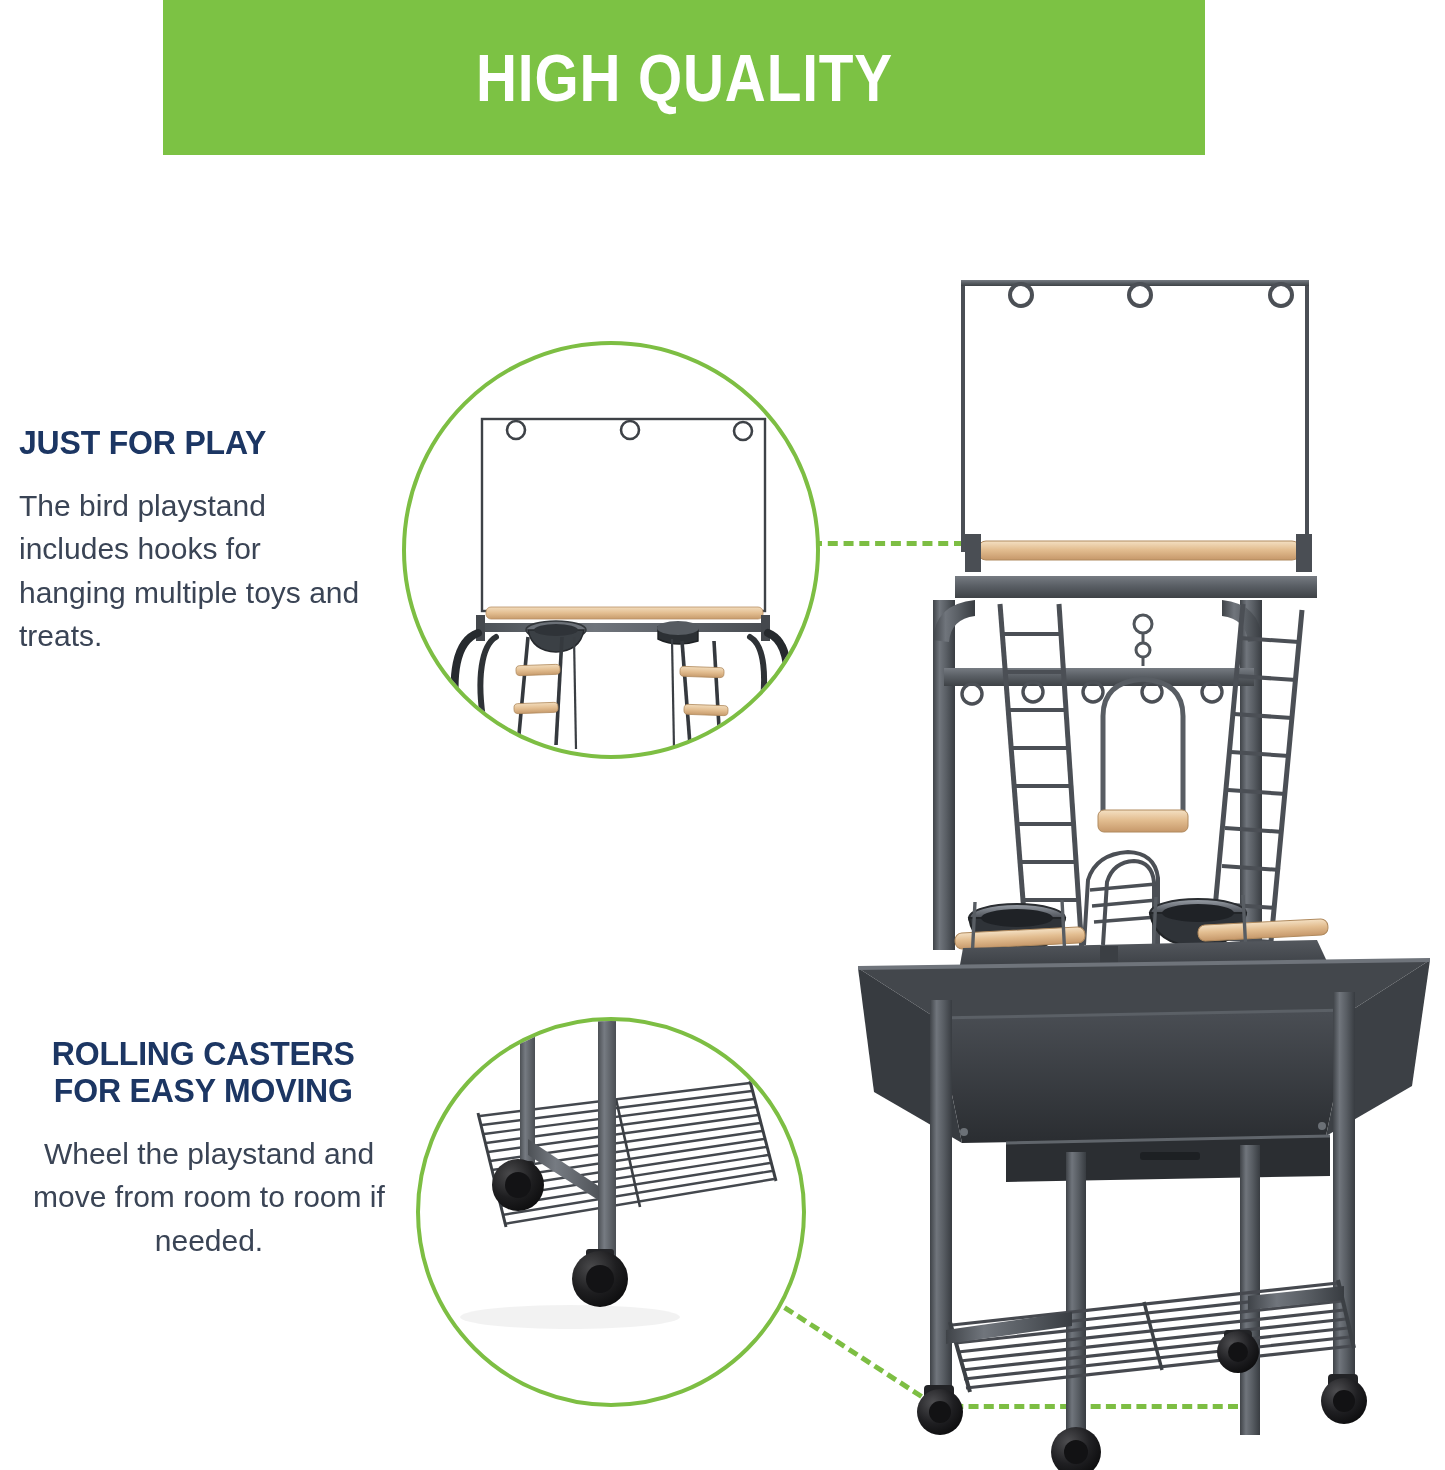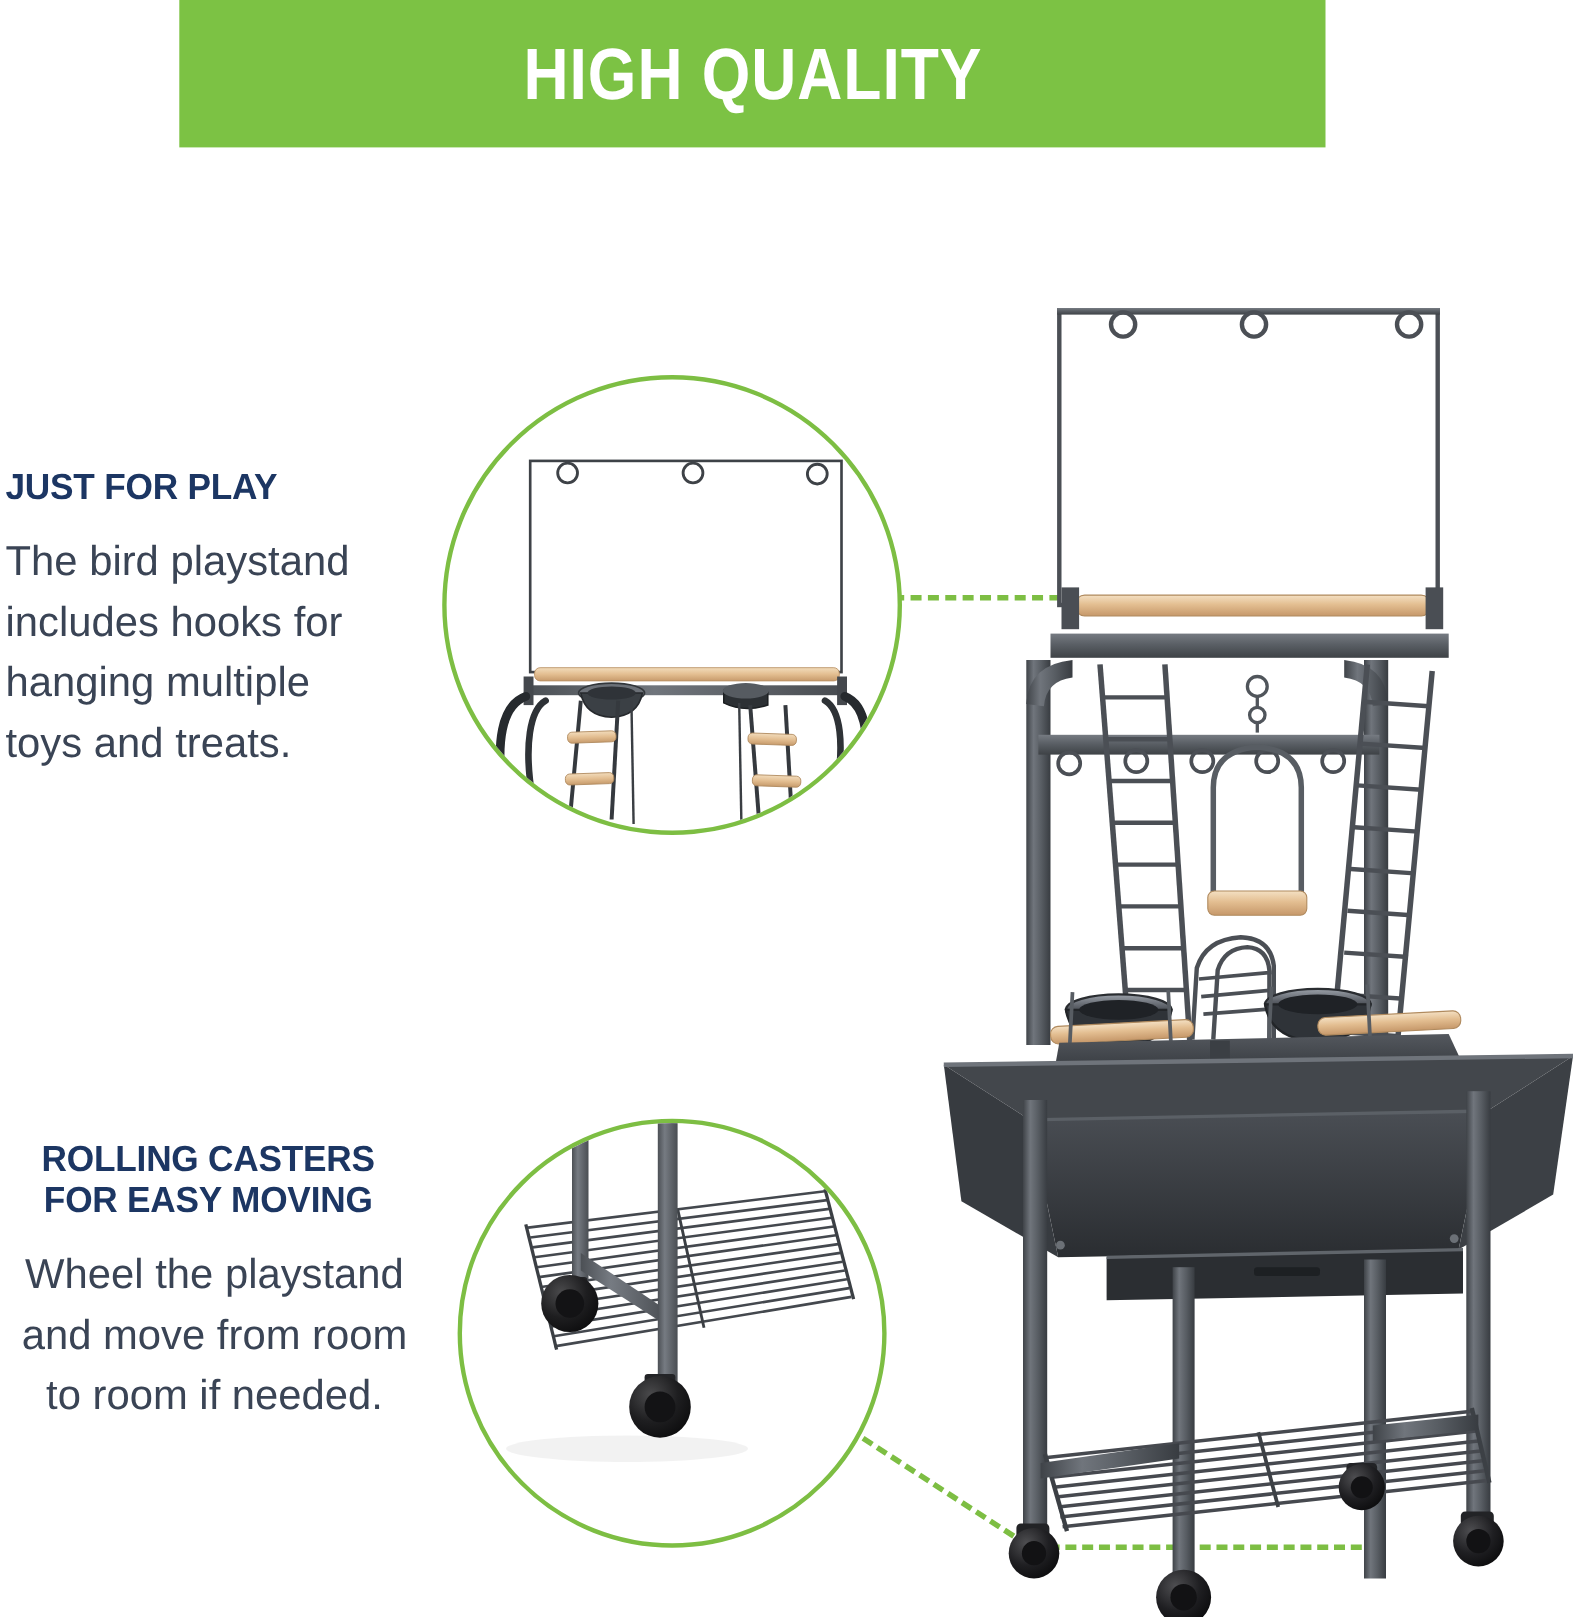--- a/index.html
+++ b/index.html
@@ -1,41 +1,41 @@
 <!DOCTYPE html>
 <html style="--green: #7CC244; --green-line: #7DBE43;"><head>
 <meta charset="utf-8">
 <style>
   * { margin:0; padding:0; box-sizing:border-box; }
   html,body { width:1445px; height:1470px; background:#ffffff; overflow:hidden; }
   body { font-family:"Liberation Sans", sans-serif; position:relative; }
 
   
   .banner{
-    position:absolute; left:163px; top:0; width:1042px; height:134px;
+    position:absolute; left:163px; top:0; width:1042px; height:155px;
     background:var(--green,#7CC244);
     display:flex; align-items:center; justify-content:center;
   }
   .banner-title{
     color:#ffffff; font-weight:bold; font-size:66px; letter-spacing:1px;
     transform:scaleX(0.86); transform-origin:center;
     white-space:nowrap; line-height:1;
   }
 
   
-  .feature{ position:absolute; left:5px; width:350px; }
+  .feature{ position:absolute; left:19px; width:350px; }
   .feature-1{ top:425px; }
   .feature-2{ top:1036px; width:380px;text-align:center; }
   .feature-head{
     color:#1C3663; font-weight:bold; font-size:33px; line-height:1.12;
     letter-spacing:-0.2px; margin-bottom:22px; transform:scaleX(0.97);
     transform-origin:left center;
   }
   .feature-body{
-    color:#3A4455; font-size:38px; line-height:1.45; font-weight:300;
+    color:#3A4455; font-size:30px; line-height:1.45; font-weight:300;
   }
 
   
   .circle{
     position:absolute; border-radius:50%;
     border:4px solid var(--green-line,#7DBE43);
     background:#ffffff; overflow:hidden;
   }
   .circle-1{ left:402px; top:341px; width:418px; height:418px; }
   .circle-2{ left:416px; top:1017px; width:390px; height:390px; }

